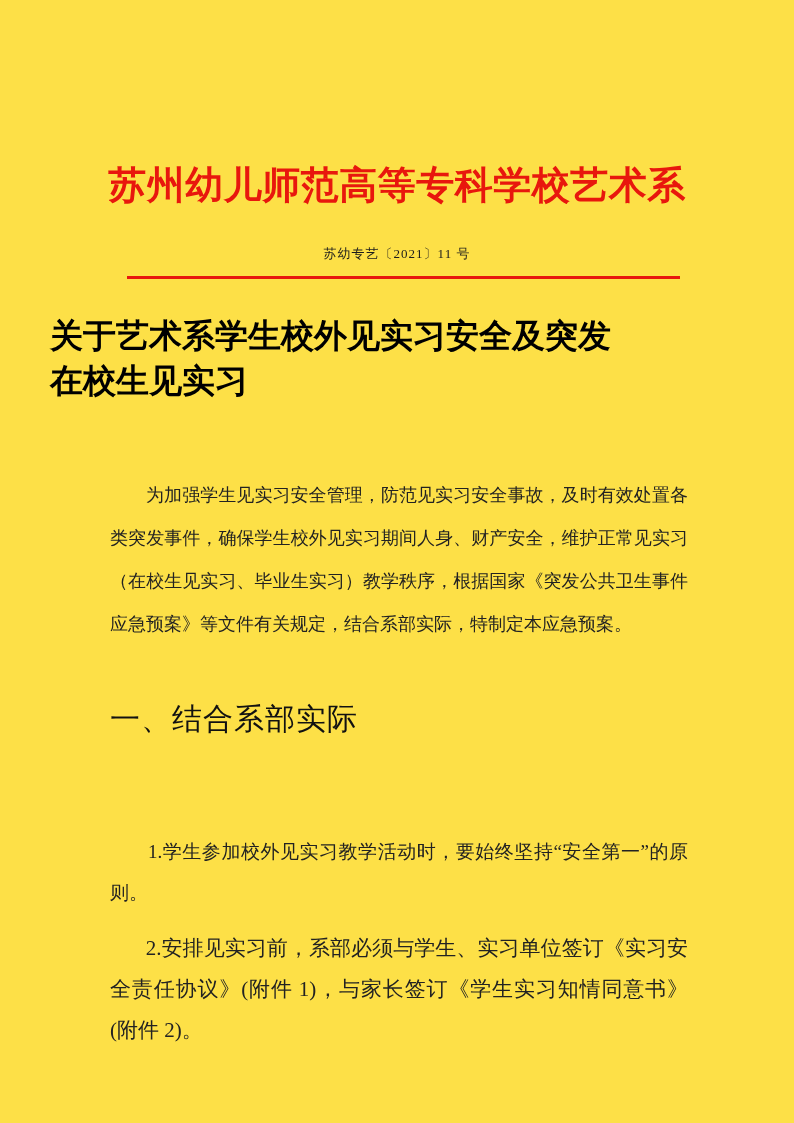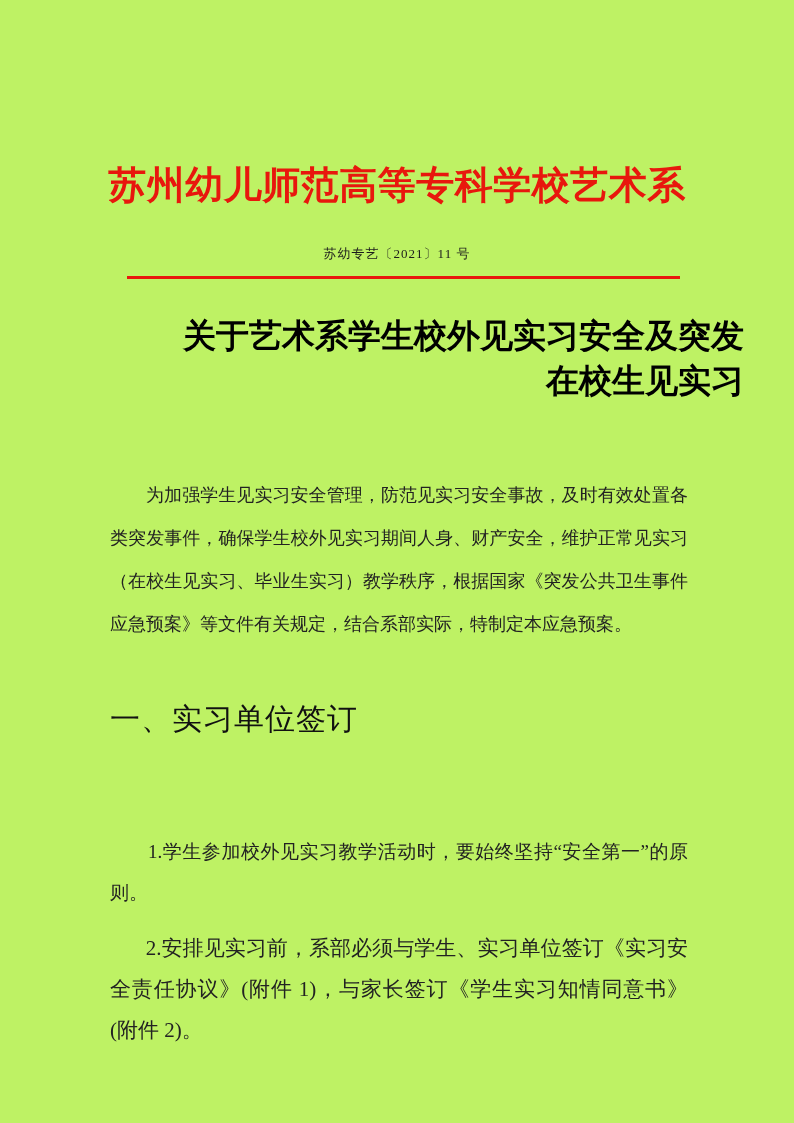--- a/index.html
+++ b/index.html
@@ -4,21 +4,21 @@
 <style>
   html, body {
     margin: 0;
     padding: 0;
     background: #ffffff;
   }
   .page {
     position: relative;
     width: 794px;
     height: 1123px;
-    background: #bef264;
+    background: #fde047;
     margin: 0 auto;
     font-family: "Liberation Serif", serif;
     color: #1c1c1c;
     overflow: hidden;
   }
   .org-title {
     position: absolute;
     top: 160px;
     left: 0;
     right: 0;
@@ -45,21 +45,21 @@
     left: 127px;
     width: 553px;
     height: 3px;
     background: #e8170d;
   }
   .doc-title {
     position: absolute;
     top: 314px;
     left: 50px;
     right: 50px;
-    text-align: right;
+    text-align: left;
     font-size: 33px;
     font-weight: bold;
     line-height: 45px;
     color: #000000;
   }
   .intro {
     position: absolute;
     top: 456px;
     left: 110px;
     width: 578px;
@@ -112,19 +112,19 @@
 
   <div class="red-line"></div>
 
   <div class="doc-title">
     <div>关于艺术系学生校外见实习安全及突发</div>
     <div>在校生见实习</div>
   </div>
 
   <p class="intro">为加强学生见实习安全管理，防范见实习安全事故，及时有效处置各类突发事件，确保学生校外见实习期间人身、财产安全，维护正常见实习（在校生见实习、毕业生实习）教学秩序，根据国家《突发公共卫生事件应急预案》等文件有关规定，结合系部实际，特制定本应急预案。</p>
 
-  <div class="section-heading">一、实习单位签订</div>
+  <div class="section-heading">一、结合系部实际</div>
 
   <p class="item-1">1.学生参加校外见实习教学活动时，要始终坚持“安全第一”的原则。</p>
 
   <p class="item-2">2.安排见实习前，系部必须与学生、实习单位签订《实习安全责任协议》(附件 1)，与家长签订《学生实习知情同意书》(附件 2)。</p>
 
 </div>
 
 </body></html>

